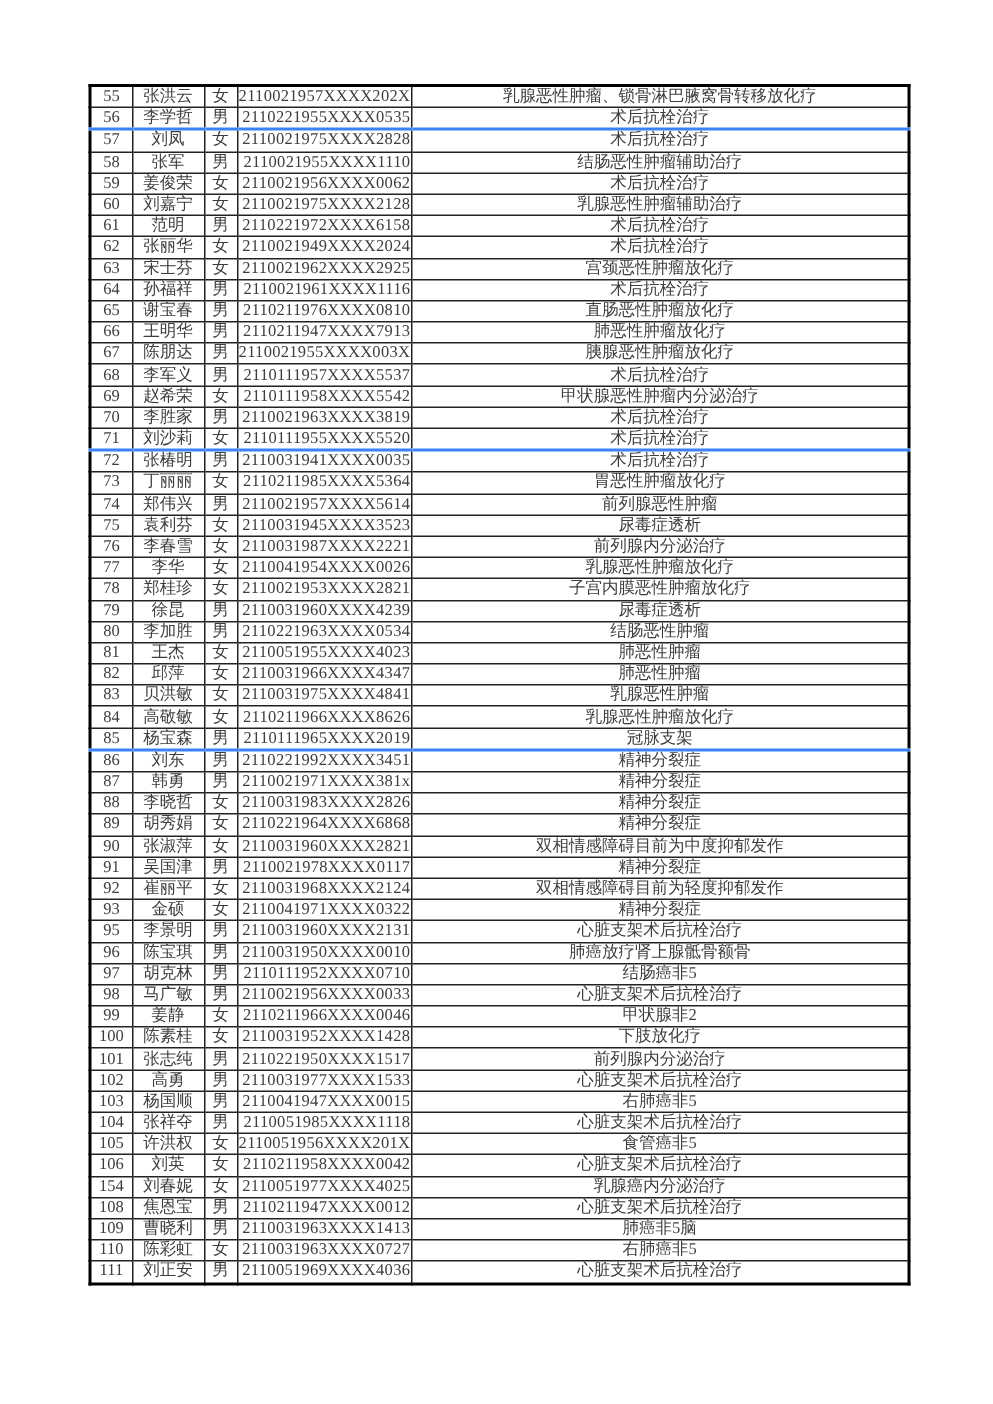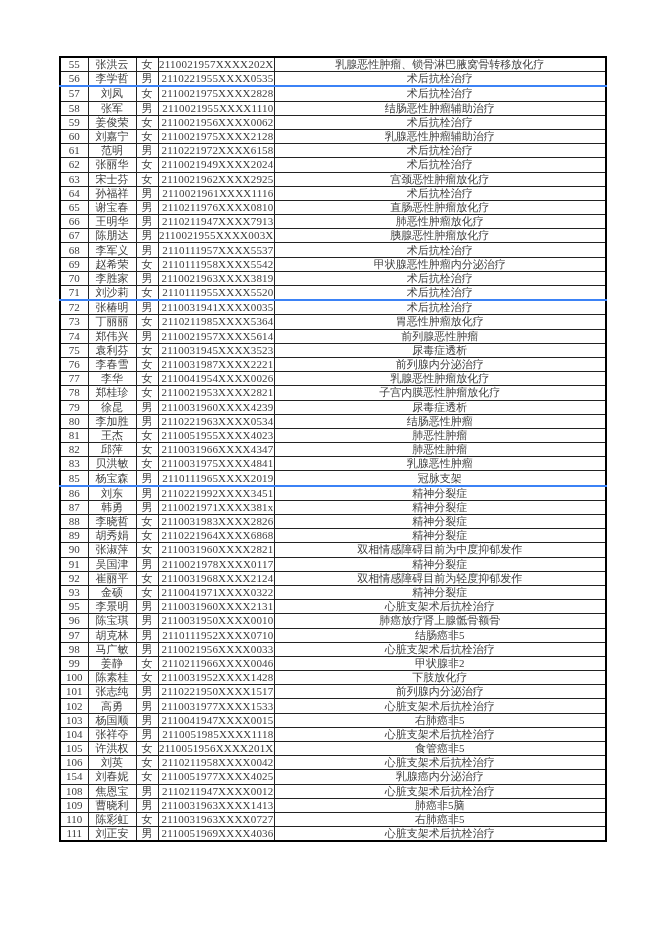--- a/index.html
+++ b/index.html
@@ -271,20 +271,27 @@
           <td class="idnum">2110031966XXXX4347</td>
           <td class="trt">肺恶性肿瘤</td>
         </tr>
         <tr>
           <td class="no">83</td>
           <td class="name">贝洪敏</td>
           <td class="sex">女</td>
           <td class="idnum">2110031975XXXX4841</td>
           <td class="trt">乳腺恶性肿瘤</td>
         </tr>
+        <tr>
+          <td class="no">84</td>
+          <td class="name">高敬敏</td>
+          <td class="sex">女</td>
+          <td class="idnum">2110211966XXXX8626</td>
+          <td class="trt">乳腺恶性肿瘤放化疗</td>
+        </tr>
         <tr class="sep">
           <td class="no">85</td>
           <td class="name">杨宝森</td>
           <td class="sex">男</td>
           <td class="idnum">2110111965XXXX2019</td>
           <td class="trt">冠脉支架</td>
         </tr>
         <tr>
           <td class="no">86</td>
           <td class="name">刘东</td>

